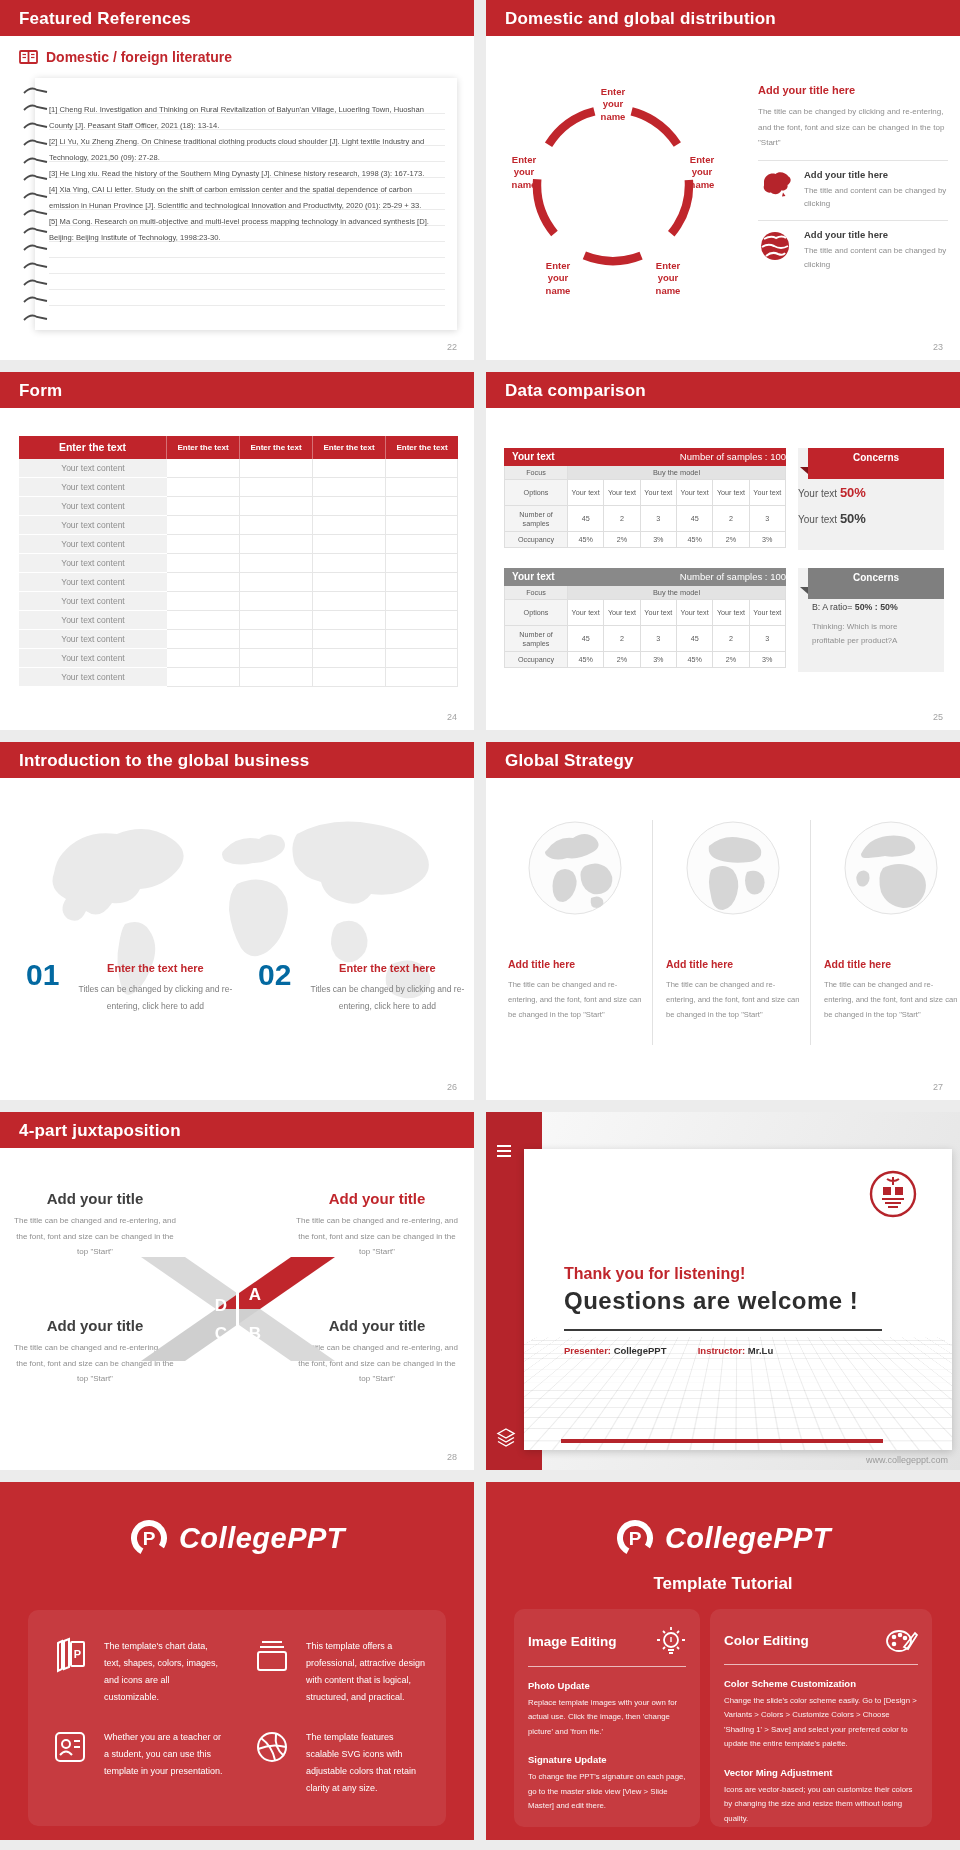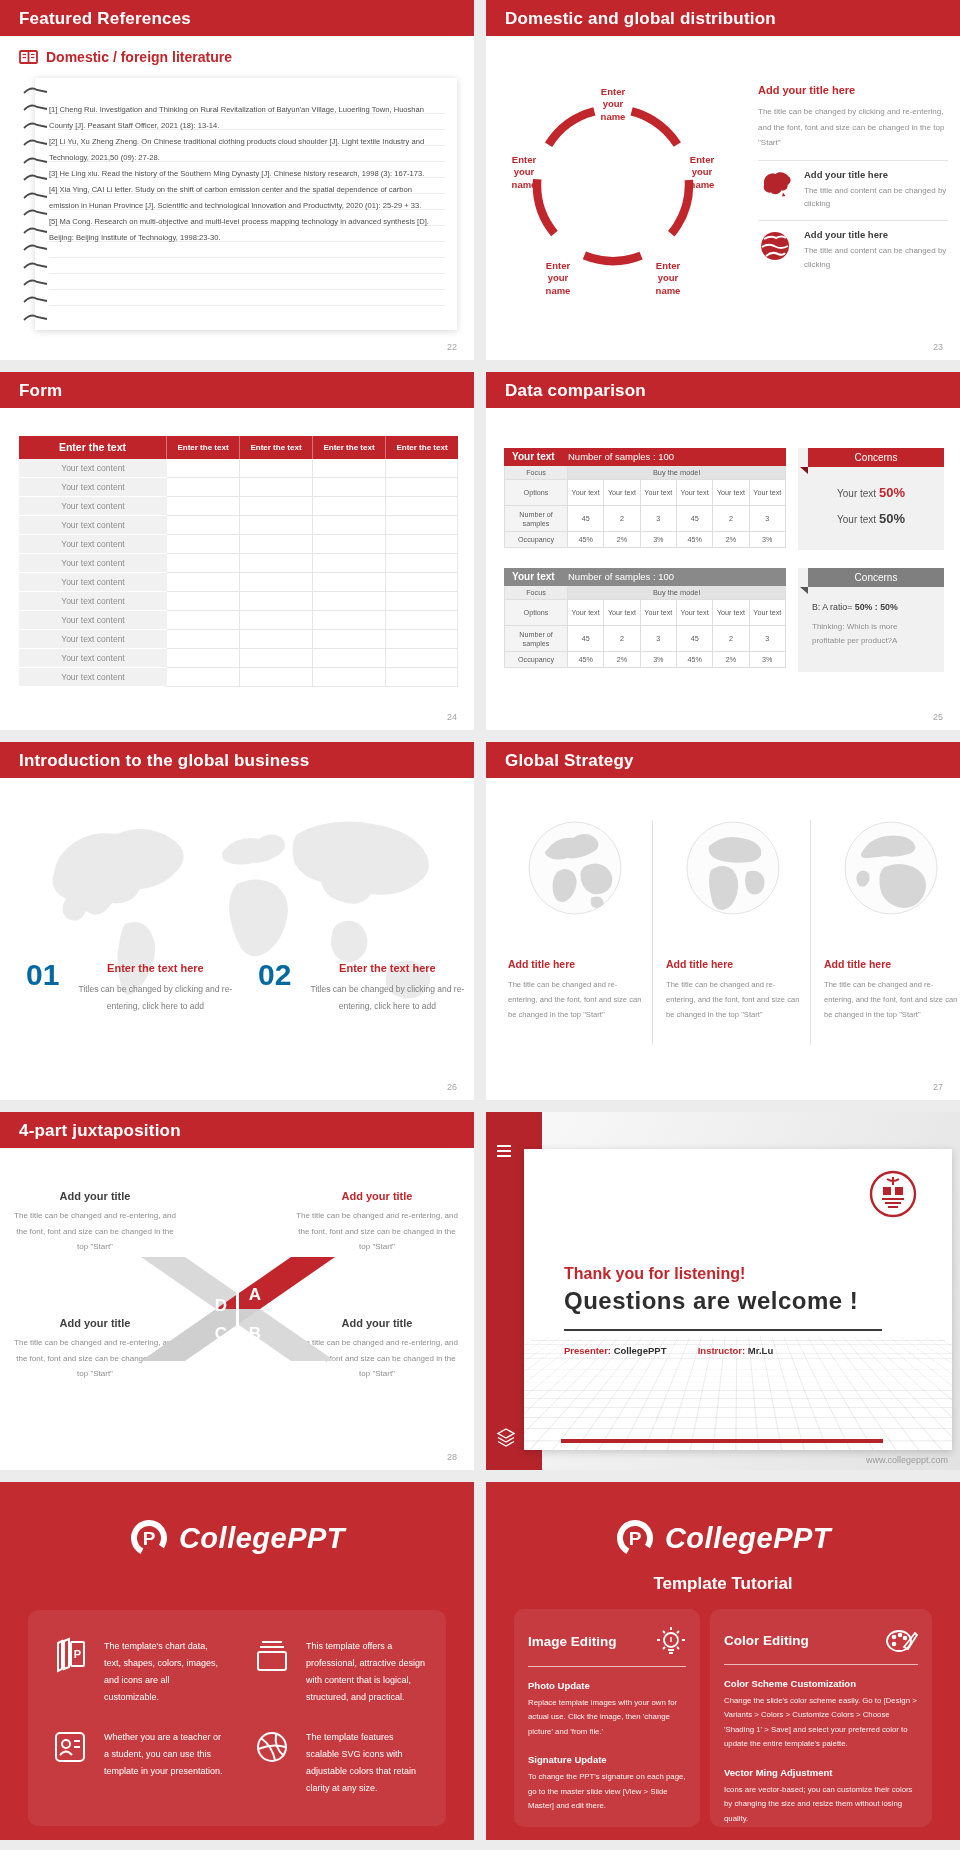--- a/index.html
+++ b/index.html
@@ -39,39 +39,39 @@
   .ft-head .h:last-child{border-right:none;width:72px;}
   .ft-row{display:flex;height:19px;}
   .ft-row .c1{width:148px;background:#f1f1f1;color:#8e8e8e;font-size:8.5px;line-height:19px;text-align:center;border-bottom:1px solid #fff;box-sizing:border-box;}
   .ft-row .c{width:73px;background:#fff;border-right:1px solid #e6e6e6;border-bottom:1px solid #e6e6e6;box-sizing:border-box;}
   .ft-row .c:last-child{width:72px;}
 
   
   .cmp-block{position:absolute;left:18px;width:282px;}
   .cmp-head{display:flex;height:18px;color:#fff;}
   .cmp-head .l{width:64px;font-weight:bold;font-size:10px;line-height:18px;padding-left:8px;box-sizing:border-box;}
-  .cmp-head .r{flex:1;font-size:9.5px;line-height:18px;text-align:left;}
+  .cmp-head .r{flex:1;font-size:9.5px;line-height:18px;text-align:right;}
   .theme-red .cmp-head{background:#c0242b;}
   .theme-gray .cmp-head{background:#898989;}
   .cmp-row{display:flex;}
   .cmp-row .lab{width:64px;background:#f4f4f4;color:#5b5b5b;font-size:7.2px;display:flex;align-items:center;justify-content:center;text-align:center;border:1px solid #dedede;border-top:none;box-sizing:border-box;line-height:1.25;}
   .cmp-row .cell{flex:1;background:#fff;color:#5b5b5b;font-size:7.2px;display:flex;align-items:center;justify-content:center;text-align:center;border-right:1px solid #dedede;border-bottom:1px solid #dedede;box-sizing:border-box;line-height:1.25;}
   .cmp-focus{height:14px;}
   .cmp-focus .lab{background:#ececec;}
   .cmp-focus .val{flex:1;background:#e3e3e3;color:#5b5b5b;font-size:7.4px;display:flex;align-items:center;justify-content:center;border-right:1px solid #dedede;border-bottom:1px solid #dedede;box-sizing:border-box;}
   .cmp-options{height:26px;}
   .cmp-samples{height:26px;}
   .cmp-occ{height:16px;}
   .concerns{position:absolute;left:312px;width:146px;background:#f1f1f1;}
-  .concerns .ribbon{position:absolute;left:10px;right:0;top:0;height:19px;color:#fff;font-weight:normal;font-size:10px;line-height:19px;text-align:center;}
+  .concerns .ribbon{position:absolute;left:10px;right:0;top:0;height:31px;color:#fff;font-weight:bold;font-size:10px;line-height:19px;text-align:center;}
   .theme-red .ribbon{background:#c0242b;}
   .theme-gray .ribbon{background:#7f7f7f;}
   .concerns .fold{position:absolute;left:2px;top:19px;width:0;height:0;border-right:8px solid #7e1419;border-bottom:7px solid transparent;}
   .theme-gray .fold{border-right-color:#565656;}
-  .conc-center{padding-top:32px;text-align:center;font-size:10px;color:#555;line-height:2;}
+  .conc-center{padding-top:32px;text-align:left;font-size:10px;color:#555;line-height:2;}
   .conc-center b.red{color:#c0262c;font-size:13px;}
   .conc-center b.dark{color:#3f3f3f;font-size:13px;}
   .conc-left{padding:34px 12px 0 14px;font-size:8.8px;color:#3f3f3f;}
   .conc-left .think{margin-top:8px;font-size:8px;color:#8f8f8f;line-height:1.7;}
 
   
   .gb-item{position:absolute;top:218px;display:flex;}
   .gb-item .num{font-size:30px;font-weight:bold;color:#0369a1;margin-right:10px;line-height:1;}
   .gb-item .txt{width:172px;text-align:center;}
   .gb-item h3{margin:2px 0 7px 0;font-size:11px;color:#c0262c;}
@@ -79,21 +79,21 @@
 
   
   .gs-col{position:absolute;top:72px;width:142px;}
   .gs-col .globe{margin:6px auto 0 auto;width:96px;height:96px;}
   .gs-col h3{margin:42px 0 8px 4px;font-size:10.5px;color:#c0262c;}
   .gs-col .body{margin-left:4px;font-size:7.6px;color:#8f8f8f;line-height:1.95;}
   .gs-div{position:absolute;top:78px;width:1px;height:225px;background:#e2e2e2;}
 
   
   .jx-block{position:absolute;width:170px;text-align:center;}
-  .jx-block h3{margin:0 0 6px 0;font-size:11px;color:#3f3f3f;}
+  .jx-block h3{margin:0 0 6px 0;font-size:15px;color:#3f3f3f;}
   .jx-block.accent h3{color:#c0262c;}
   .jx-block .body{font-size:8px;color:#8f8f8f;line-height:1.95;}
 
   
   .ty{background:linear-gradient(115deg,#fafafa 0%,#efefef 45%,#e2e2e2 100%);}
   .ty-band{position:absolute;left:0;top:0;bottom:0;width:56px;background:#b5242b;}
   .ty-burger span{display:block;width:14px;height:2px;background:#fff;margin:3px 0;}
   .ty-burger{position:absolute;left:11px;top:30px;}
   .ty-card{position:absolute;left:38px;top:37px;width:428px;height:301px;background:#fff;box-shadow:0 2px 8px rgba(0,0,0,.18);}
   .ty-line1{position:absolute;left:40px;top:116px;font-size:16px;font-weight:bold;color:#c0262c;text-align:right;}

